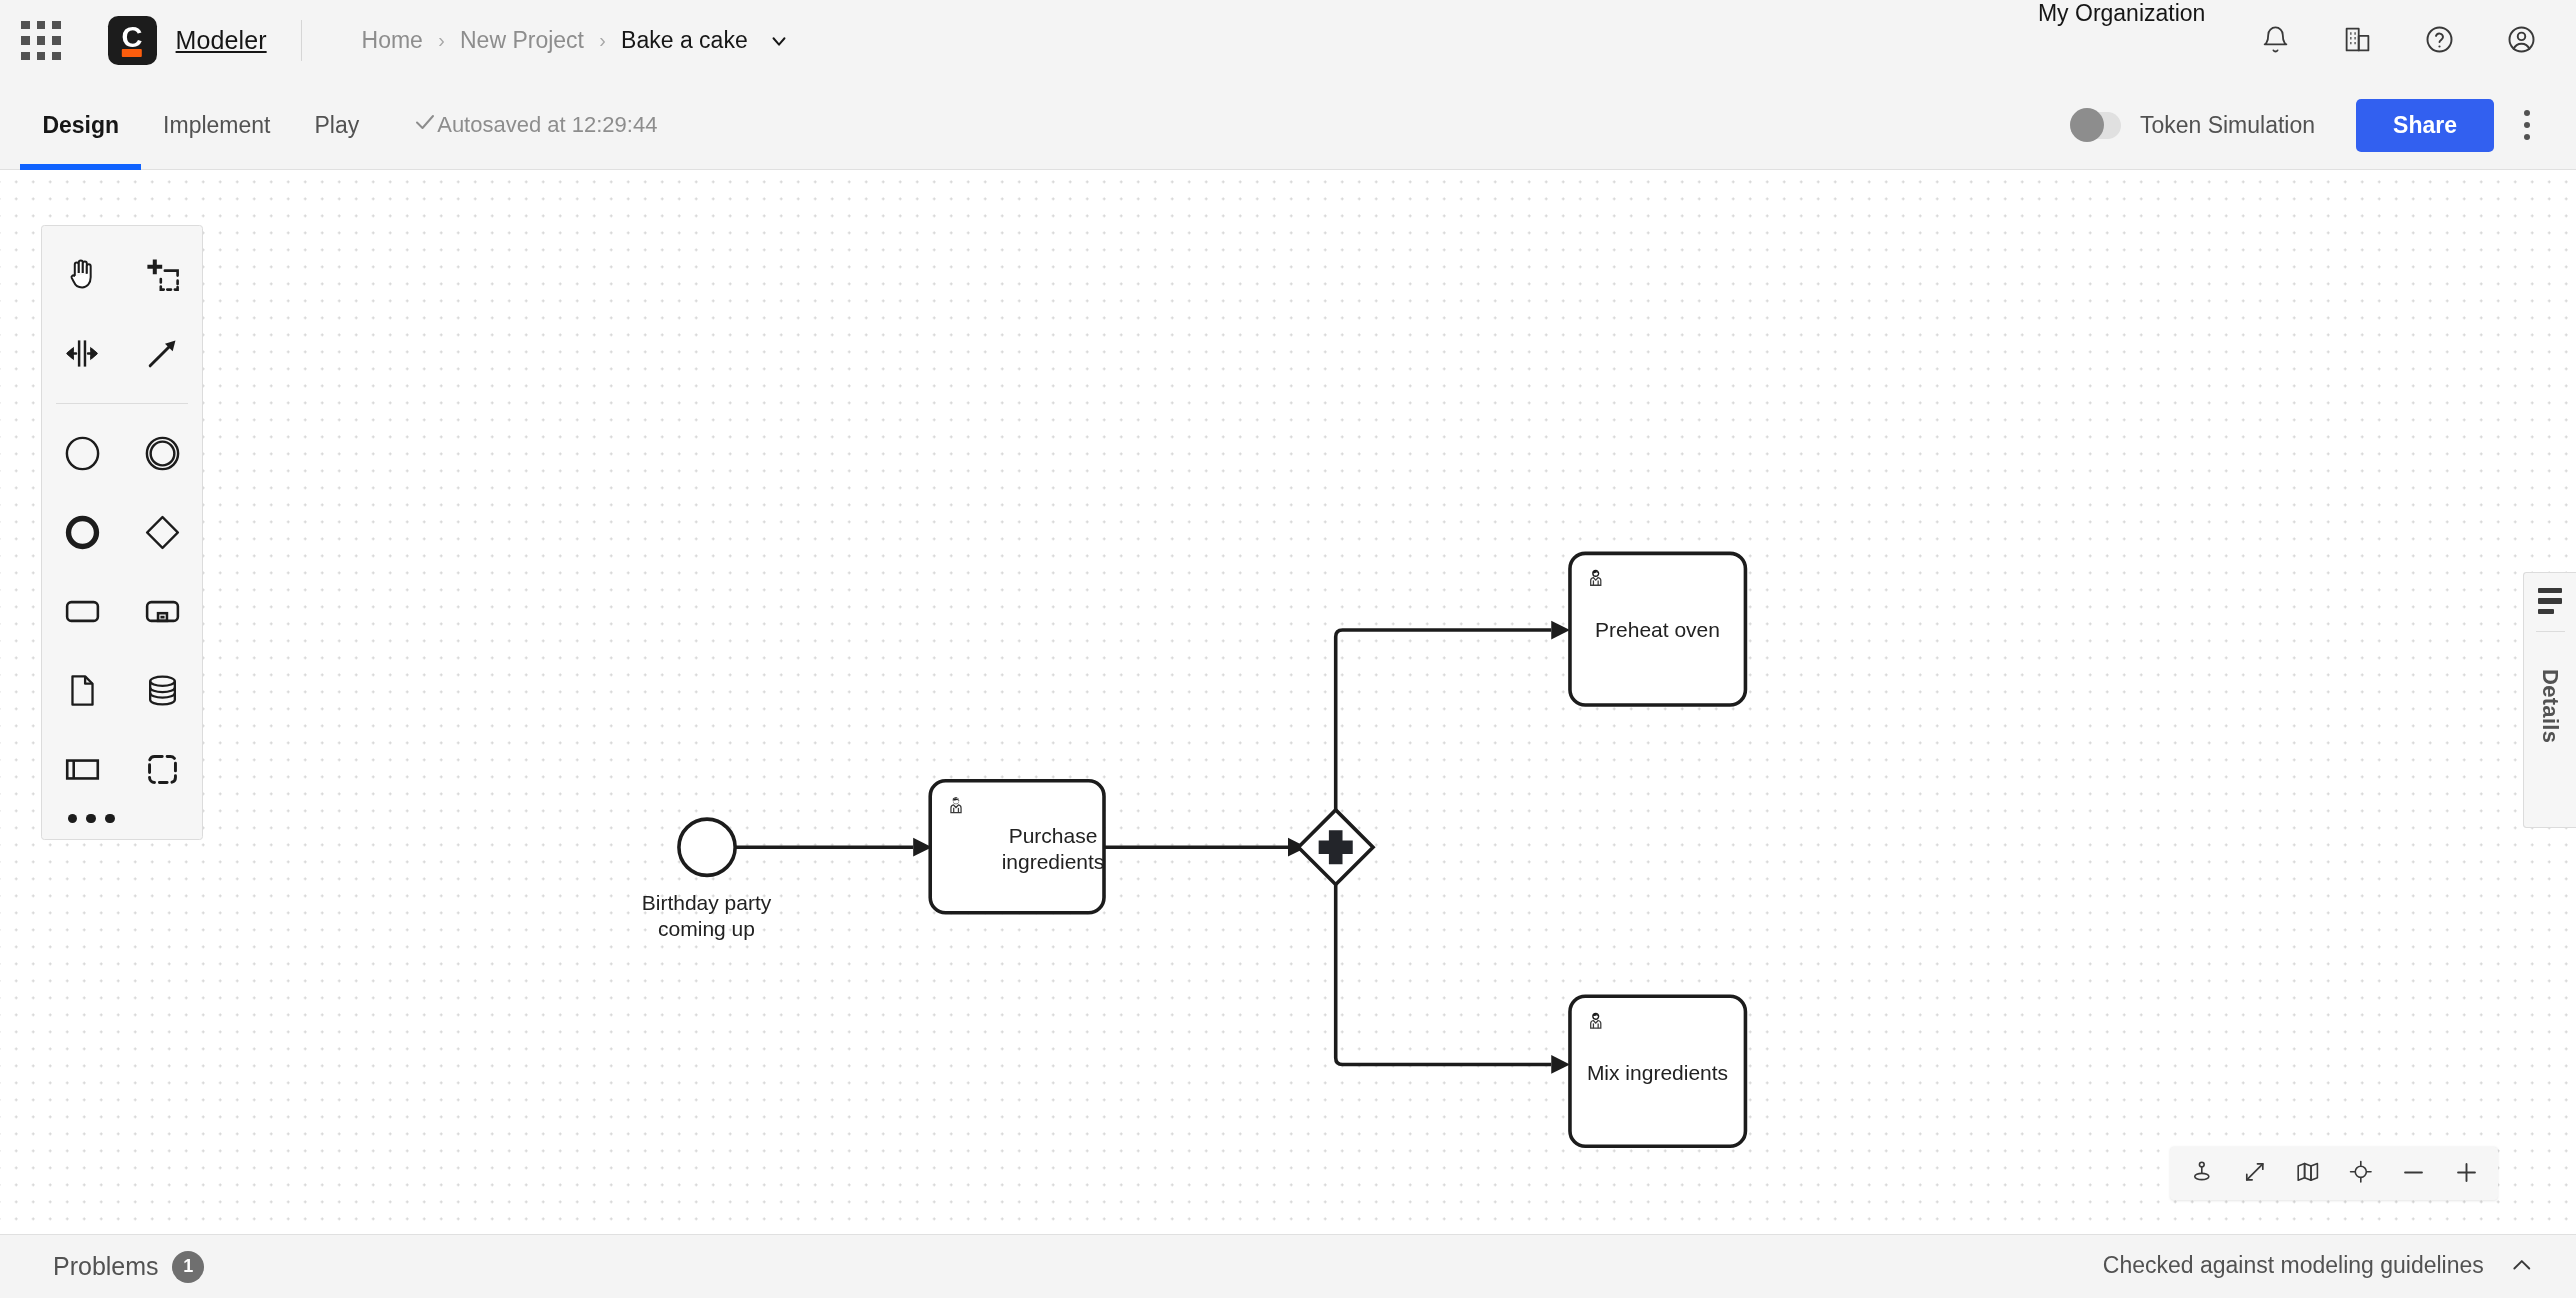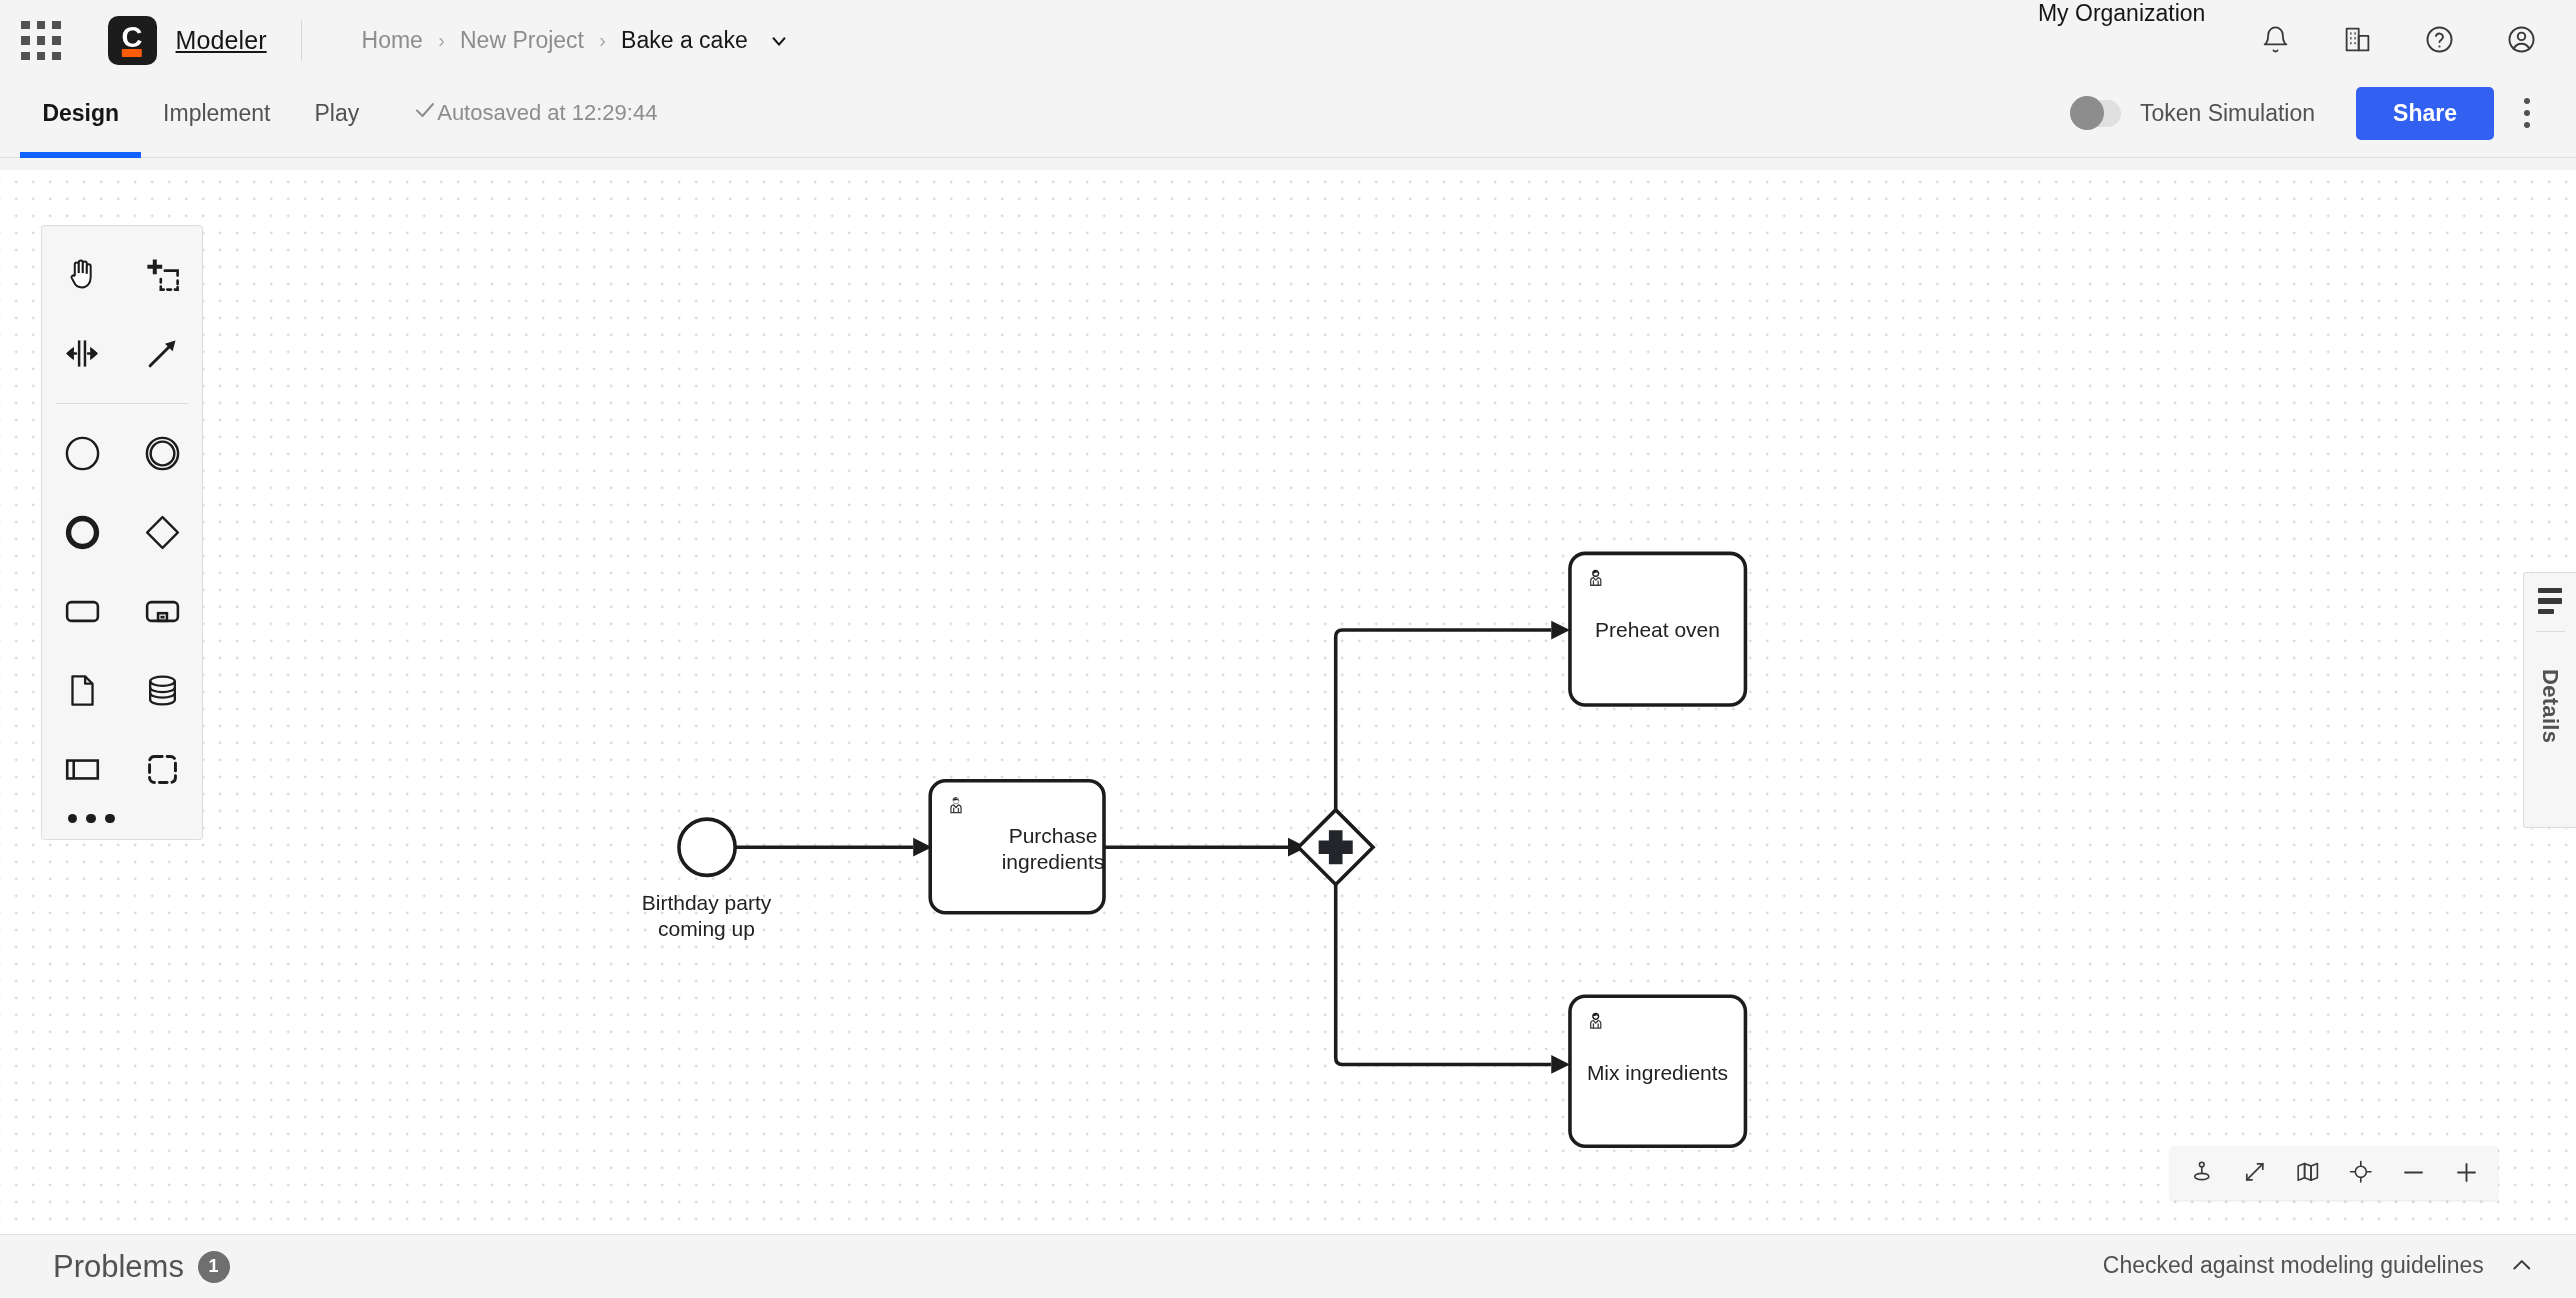--- a/index.html
+++ b/index.html
@@ -52,21 +52,21 @@
     margin-left: auto; display: flex; align-items: flex-start; gap: 0; padding-right: 13.6px;
   }
   .org-name { font-size: 23px; color: #161616; margin-right: 29px; cursor: pointer; }
   .icon-btn {
     width: 82px; height: 82px; display: flex; align-items: center; justify-content: center;
     cursor: pointer;
   }
 
   
   .tab-bar {
-    position: absolute; top: 69px; left: 0; width: 2576px; height: 89px;
+    position: absolute; top: 81px; left: 0; width: 2576px; height: 89px;
     background: #f4f4f4; display: flex; align-items: center;
     border-bottom: 0.9px solid #e0e0e0;
   }
   .tabs { display: flex; align-items: center; height: 89px; padding-left: 20.4px; }
   .tab {
     height: 89px; display: flex; align-items: center; padding: 0 22px;
     font-size: 23px; color: #525252; cursor: pointer; position: relative;
   }
   .tab.active { color: #161616; font-weight: 700; }
   .tab.active::after {
@@ -163,21 +163,21 @@
     cursor: pointer;
   }
 
   
   .status-bar {
     position: absolute; bottom: 0; left: 0; width: 2576px; height: 64px;
     background: #f4f4f4; border-top: 0.9px solid #e0e0e0;
     display: flex; align-items: center;
   }
   .problems { display: flex; align-items: center; gap: 13.6px; margin-left: 53px; cursor: pointer; }
-  .problems-label { font-size: 31px; color: #525252; }
+  .problems-label { font-size: 25px; color: #525252; }
   .badge {
     min-width: 32px; height: 32px; border-radius: 16px; background: #6f6f6f; color: #fff;
     font-size: 18px; font-weight: 700; display: flex; align-items: center; justify-content: center;
     padding: 0 8.5px;
   }
   .status-right { margin-left: auto; display: flex; gap: 25.6px; padding-right: 41px; }
   .status-text { font-size: 23px; color: #525252; }
 </style>
 </head>
 <body>

